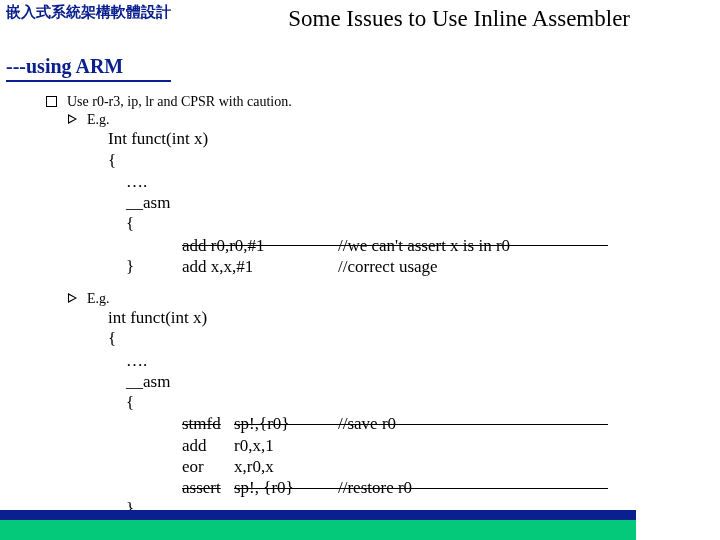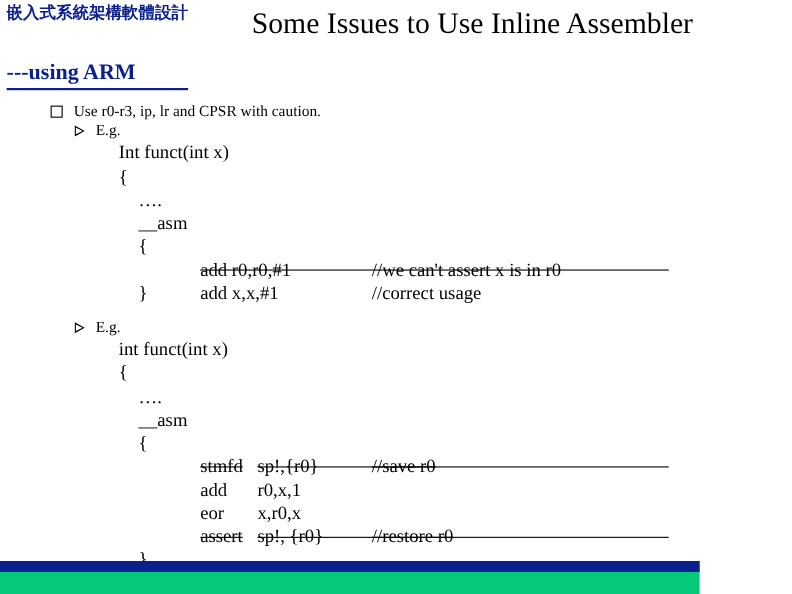--- a/index.html
+++ b/index.html
@@ -34,21 +34,21 @@
     font-size: 15px;
     white-space: nowrap;
   }
   .hl-en {
     font-weight: bold;
     color: #0b208f;
     font-size: 20px;
     margin-top: 34px;
   }
   .header-right {
-    font-size: 27px;
+    font-size: 23px;
     color: #000;
     font-family: "Times New Roman", serif;
     padding-top: 2px;
     white-space: nowrap;
   }
   .content {
     padding: 12px 0 0 30px;
     font-size: 14px;
     color: #000;
   }

